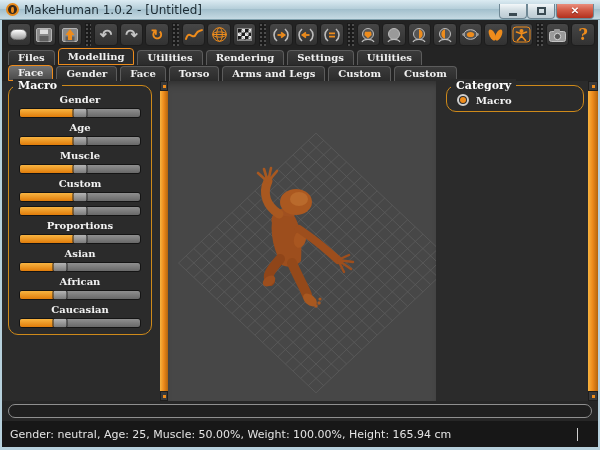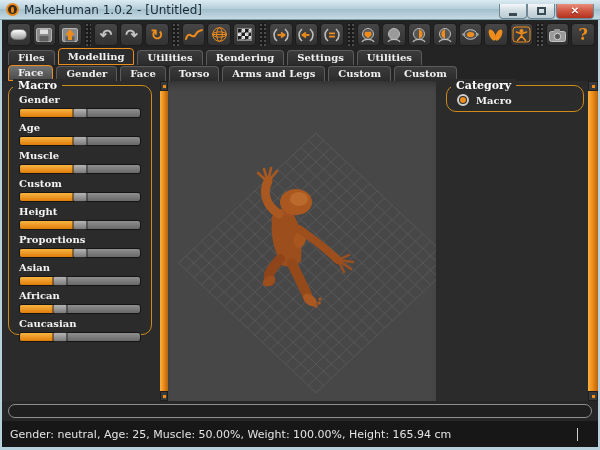--- a/index.html
+++ b/index.html
@@ -49,21 +49,21 @@
   .tab{font-family:"DejaVu Serif",serif;font-weight:bold;font-size:10px;color:#f0f0f0;
     padding:1px 9px 2px;margin-right:3px;white-space:nowrap;
     background:linear-gradient(#3b3b3b,#2b2b2b);border:1px solid #5c5c5c;border-bottom:none;
     border-radius:4px 4px 0 0;}
   .row1 .tab.selected{border:1px solid var(--accent);background:#2b2b2b;padding-top:2px;}
   .row2 .tab.selected{border:1px solid var(--accent);background:linear-gradient(#737373,#4a4a4a);}
   
   .content{flex:1;display:flex;min-height:0;background:#2e2e2e;}
   .left-panel{flex:0 0 158px;background:var(--panel-bg);padding:4px 8px 0 6px;}
   .right-panel{flex:0 0 152px;background:var(--panel-bg);padding:4px 4px 0 10px;}
-  .groupbox{border:1px solid #cf8a1a;border-radius:10px;position:relative;padding:8px 10px 6px;}
+  .groupbox{border:1px solid #cf8a1a;border-radius:10px;position:relative;padding:8px 10px 6px;text-align:center;}
   .legend{position:absolute;top:-7px;left:4px;background:var(--panel-bg);padding:0 5px;
     font-family:"DejaVu Serif",serif;font-weight:bold;font-size:11px;color:#fff;}
   
   .slider-row{margin-bottom:4px;}
   .slider-label{font-family:"DejaVu Serif",serif;font-weight:bold;font-size:10px;color:#f2f2f2;
     line-height:12px;margin-bottom:2px;}
   .slider-track{position:relative;height:10px;border:1px solid #141414;border-radius:3px;
     background:linear-gradient(#8f8f8f,#686868);}
   .slider-fill{position:absolute;left:0;top:0;bottom:0;border-radius:2px 0 0 2px;
     background:linear-gradient(#f8b441,#e07c0a);}
@@ -336,21 +336,20 @@
                 </div>
               </div>
               <div class="slider-row">
                 <div class="slider-label">Custom</div>
                 <div class="slider-track">
                   <span class="slider-fill" style="width:50%"></span>
                   <span class="slider-handle" style="left:50%"></span>
                 </div>
               </div>
               <div class="slider-row">
-                <div class="slider-label">Height</div>
                 <div class="slider-track">
                   <span class="slider-fill" style="width:50%"></span>
                   <span class="slider-handle" style="left:50%"></span>
                 </div>
               </div>
               <div class="slider-row">
                 <div class="slider-label">Proportions</div>
                 <div class="slider-track">
                   <span class="slider-fill" style="width:50%"></span>
                   <span class="slider-handle" style="left:50%"></span>

